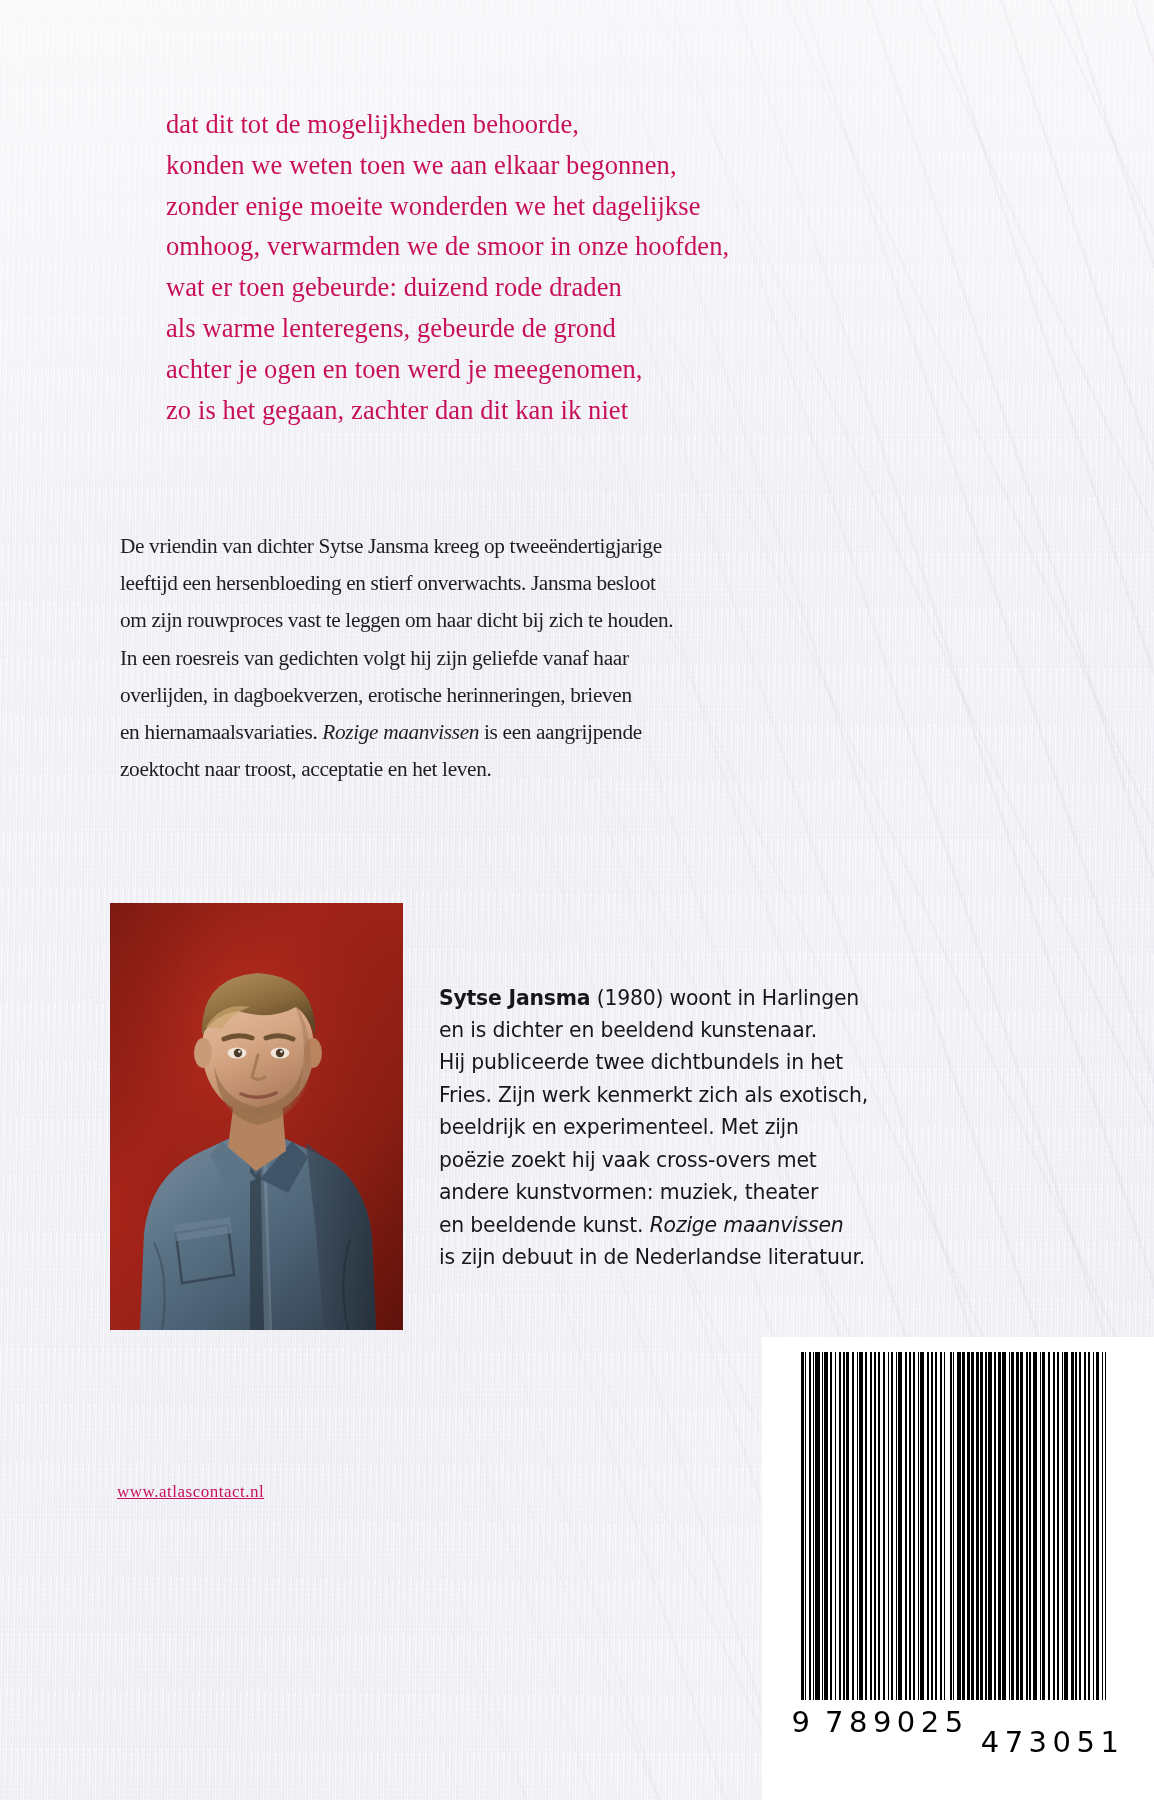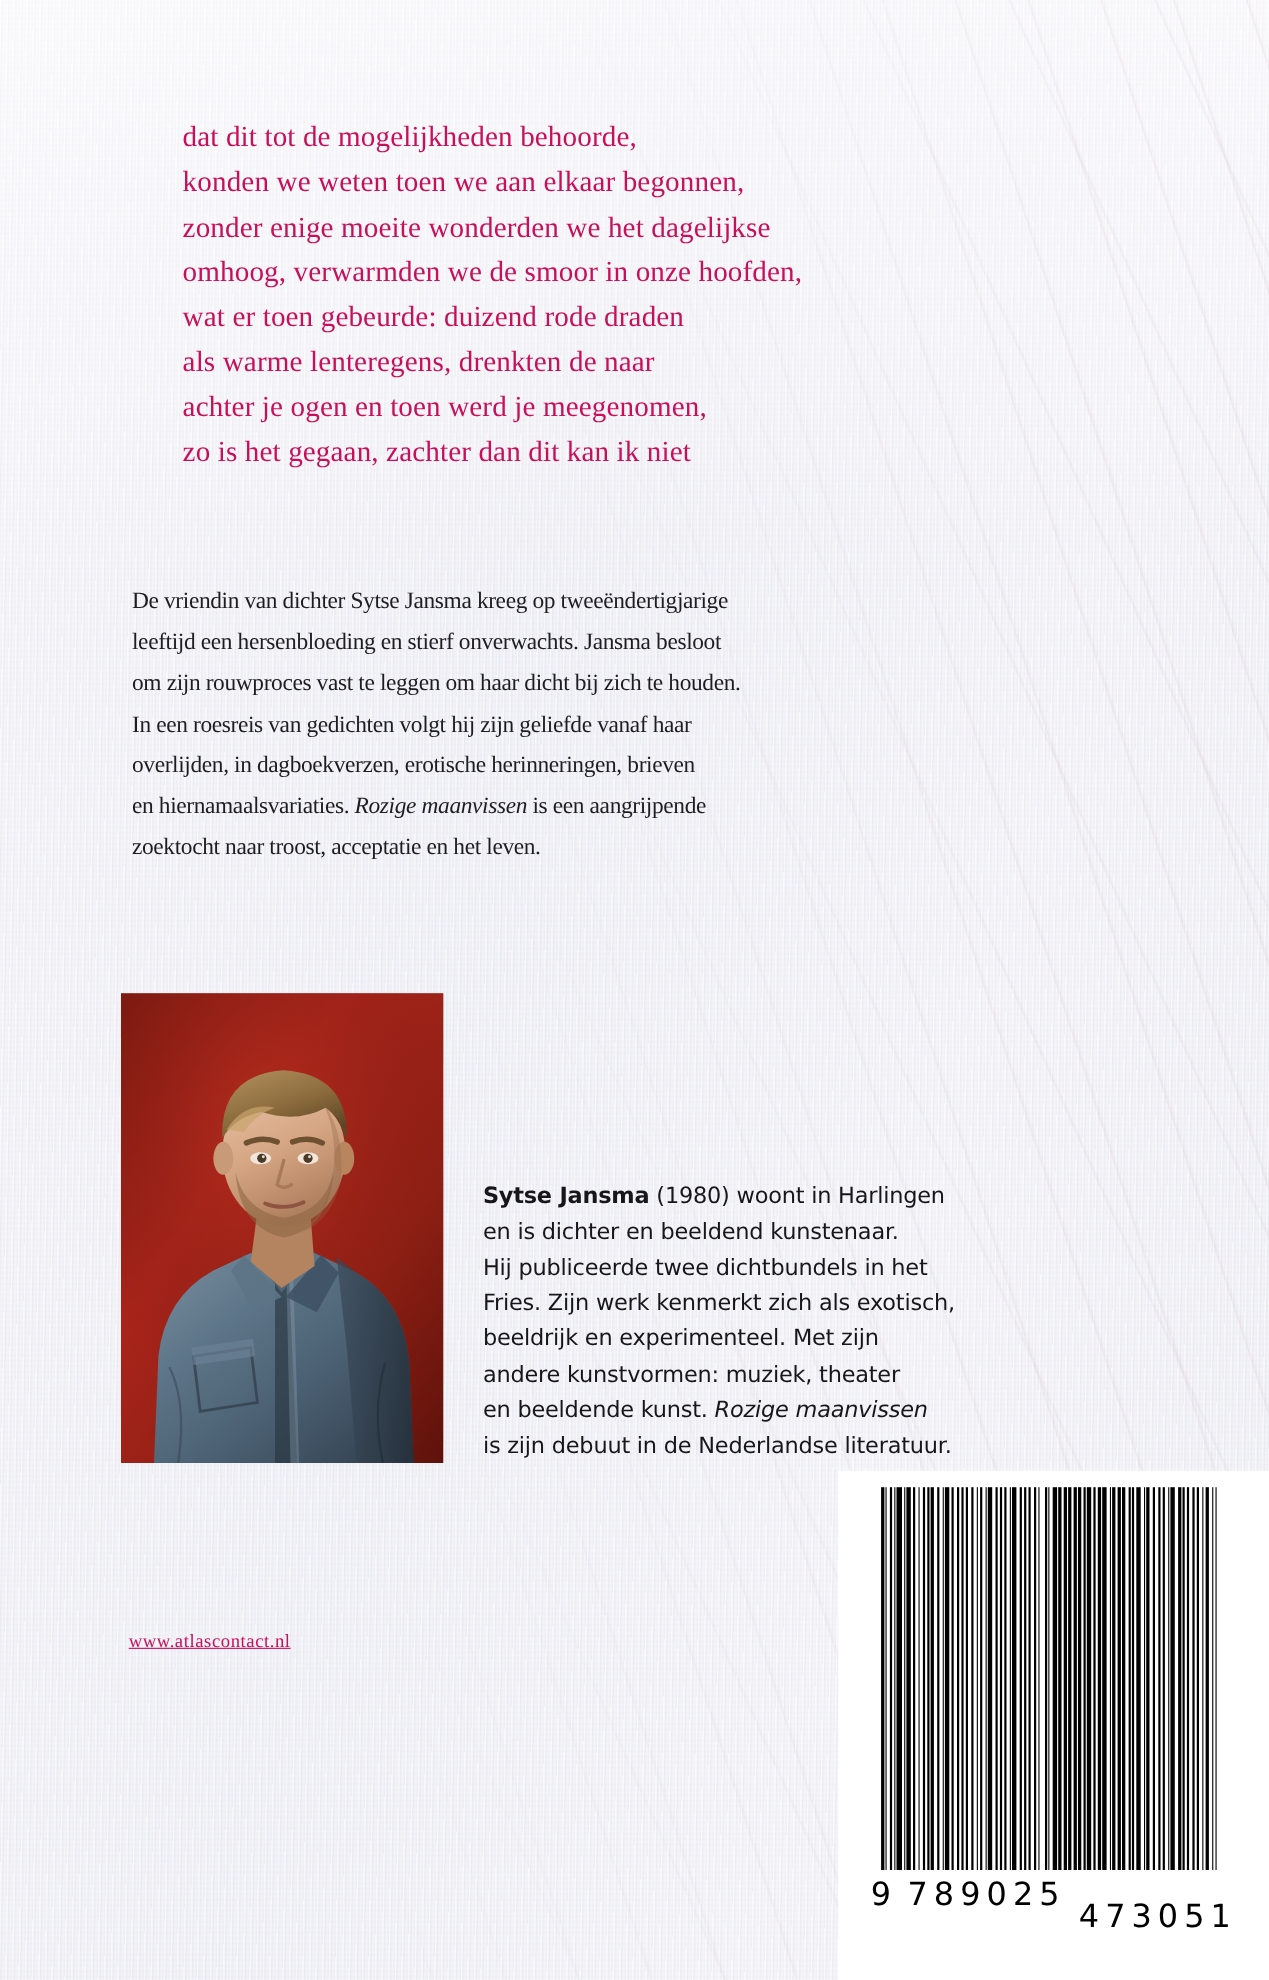--- a/index.html
+++ b/index.html
@@ -90,21 +90,21 @@
   #blurb .line { white-space: nowrap; font-family: Liberation Serif, serif; }
   .it { font-style: italic; }
 
   
   #author-block {
     position: absolute;
     left: 110px;
     top: 903px;
     width: 950px;
     display: flex;
-    align-items: flex-end;
+    align-items: center;
     z-index: 5;
   }
 
   #author-photo {
     width: 293px;
     height: 427px;
     flex: 0 0 293px;
     position: relative;
     overflow: hidden;
     background: #8d1f16;
@@ -176,21 +176,21 @@
 <body>
 
 <div id="page">
 
   <div id="poem">
       <div class="line">dat dit tot de mogelijkheden behoorde,</div>
       <div class="line">konden we weten toen we aan elkaar begonnen,</div>
       <div class="line">zonder enige moeite wonderden we het dagelijkse</div>
       <div class="line">omhoog, verwarmden we de smoor in onze hoofden,</div>
       <div class="line">wat er toen gebeurde: duizend rode draden</div>
-      <div class="line">als warme lenteregens, drenkten de naar</div>
+      <div class="line">als warme lenteregens, gebeurde de grond</div>
       <div class="line">achter je ogen en toen werd je meegenomen,</div>
       <div class="line">zo is het gegaan, zachter dan dit kan ik niet</div>
     </div>
 
   <div id="blurb">
       <div class="line"><span>De vriendin van dichter Sytse Jansma kreeg op tweeëndertigjarige</span></div>
       <div class="line"><span>leeftijd een hersenbloeding en stierf onverwachts. Jansma besloot</span></div>
       <div class="line"><span>om zijn rouwproces vast te leggen om haar dicht bij zich te houden.</span></div>
       <div class="line"><span>In een roesreis van gedichten volgt hij zijn geliefde vanaf haar</span></div>
       <div class="line"><span>overlijden, in dagboekverzen, erotische herinneringen, brieven</span></div>
@@ -284,20 +284,21 @@
         <path d="M178 92 Q204 120 200 170 Q192 206 164 218 Q192 196 194 150 Q194 112 178 92 Z" fill="#93674a" opacity="0.35"></path>
       </svg>
     </div>
 
     <div id="bio">
         <div class="line"><b>Sytse Jansma</b><span> (1980) woont in Harlingen</span></div>
         <div class="line"><span>en is dichter en beeldend kunstenaar.</span></div>
         <div class="line"><span>Hij publiceerde twee dichtbundels in het</span></div>
         <div class="line"><span>Fries. Zijn werk kenmerkt zich als exotisch,</span></div>
         <div class="line"><span>beeldrijk en experimenteel. Met zijn</span></div>
+        <div class="line"><span>poëzie zoekt hij vaak cross-overs met</span></div>
         <div class="line"><span>andere kunstvormen: muziek, theater</span></div>
         <div class="line"><span>en beeldende kunst. </span><span class="it">Rozige maanvissen</span></div>
         <div class="line"><span>is zijn debuut in de Nederlandse literatuur.</span></div>
       </div>
   </div>
 
   <a id="website" href="#">www.atlascontact.nl</a>
 
   <div id="barcode-box">
     <div id="barcode-bars">

